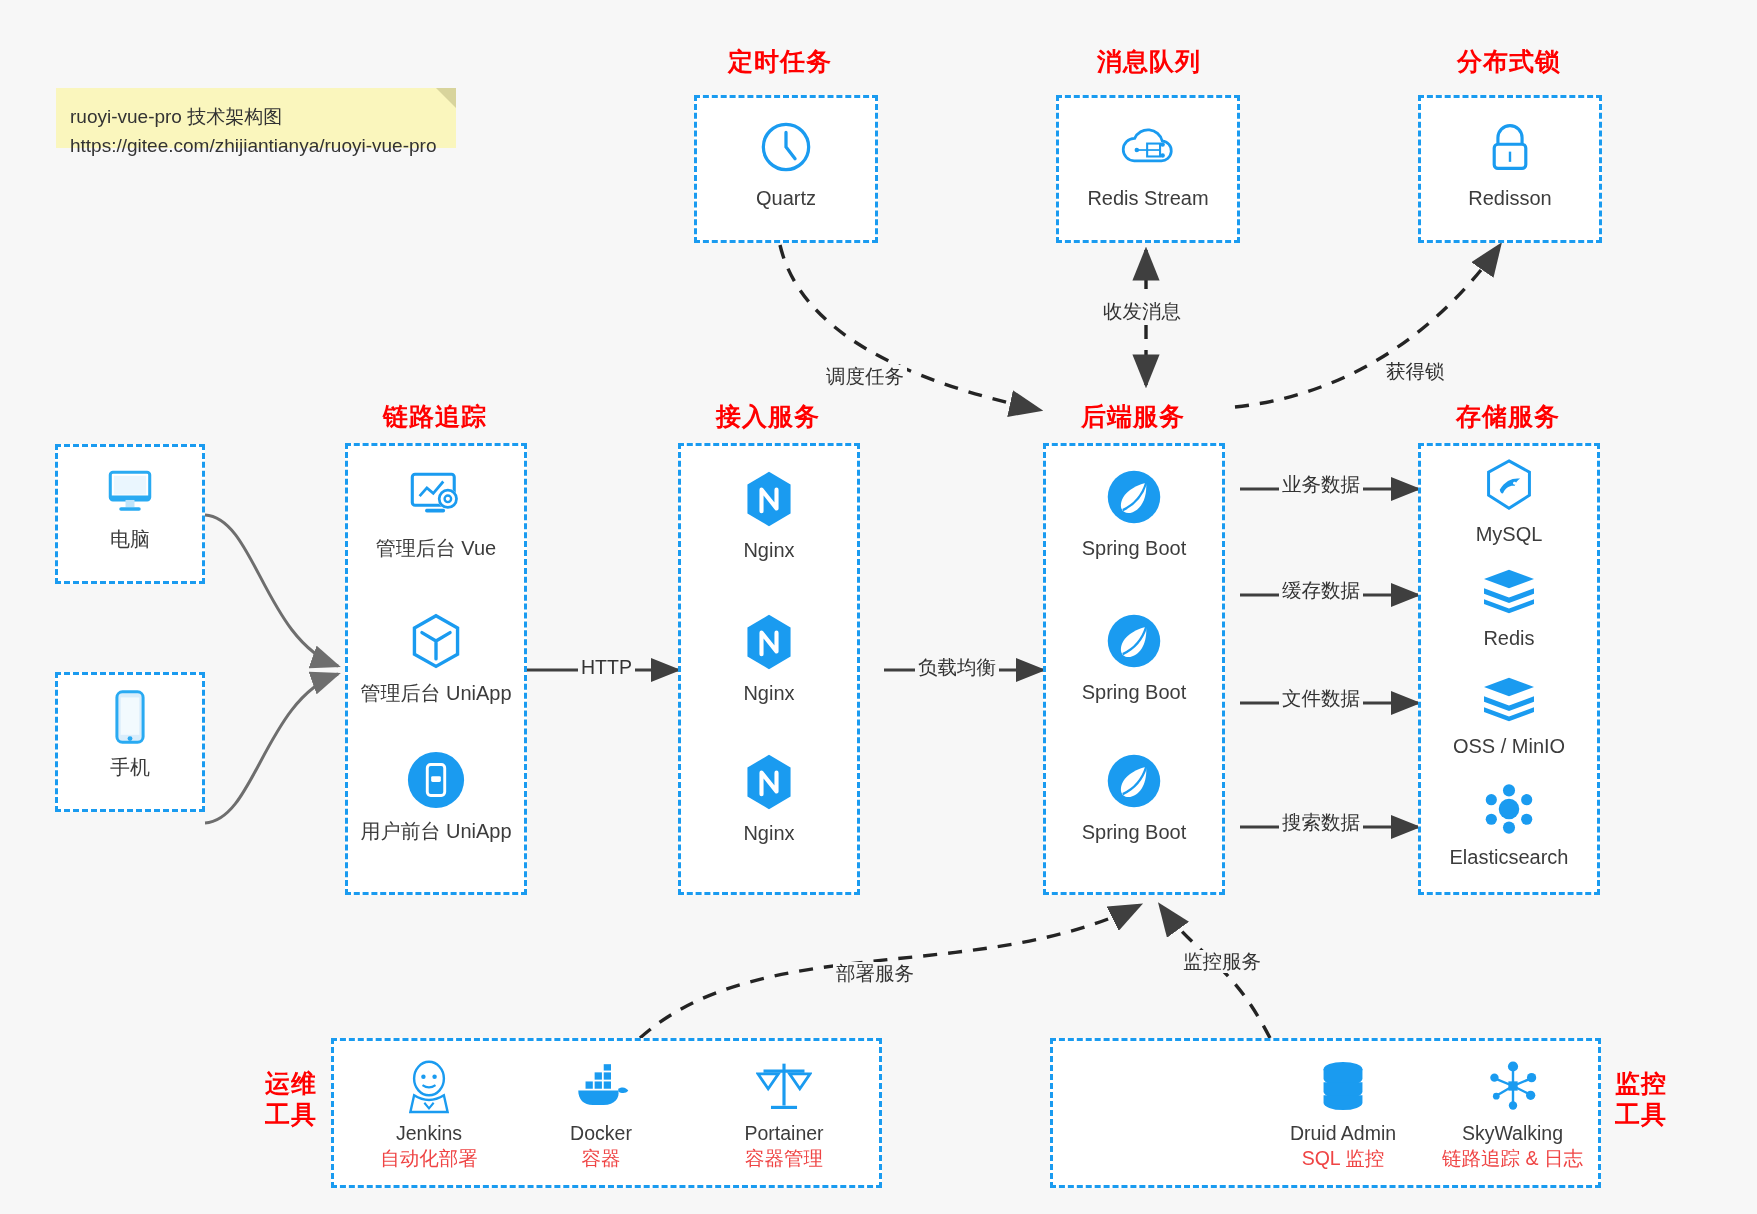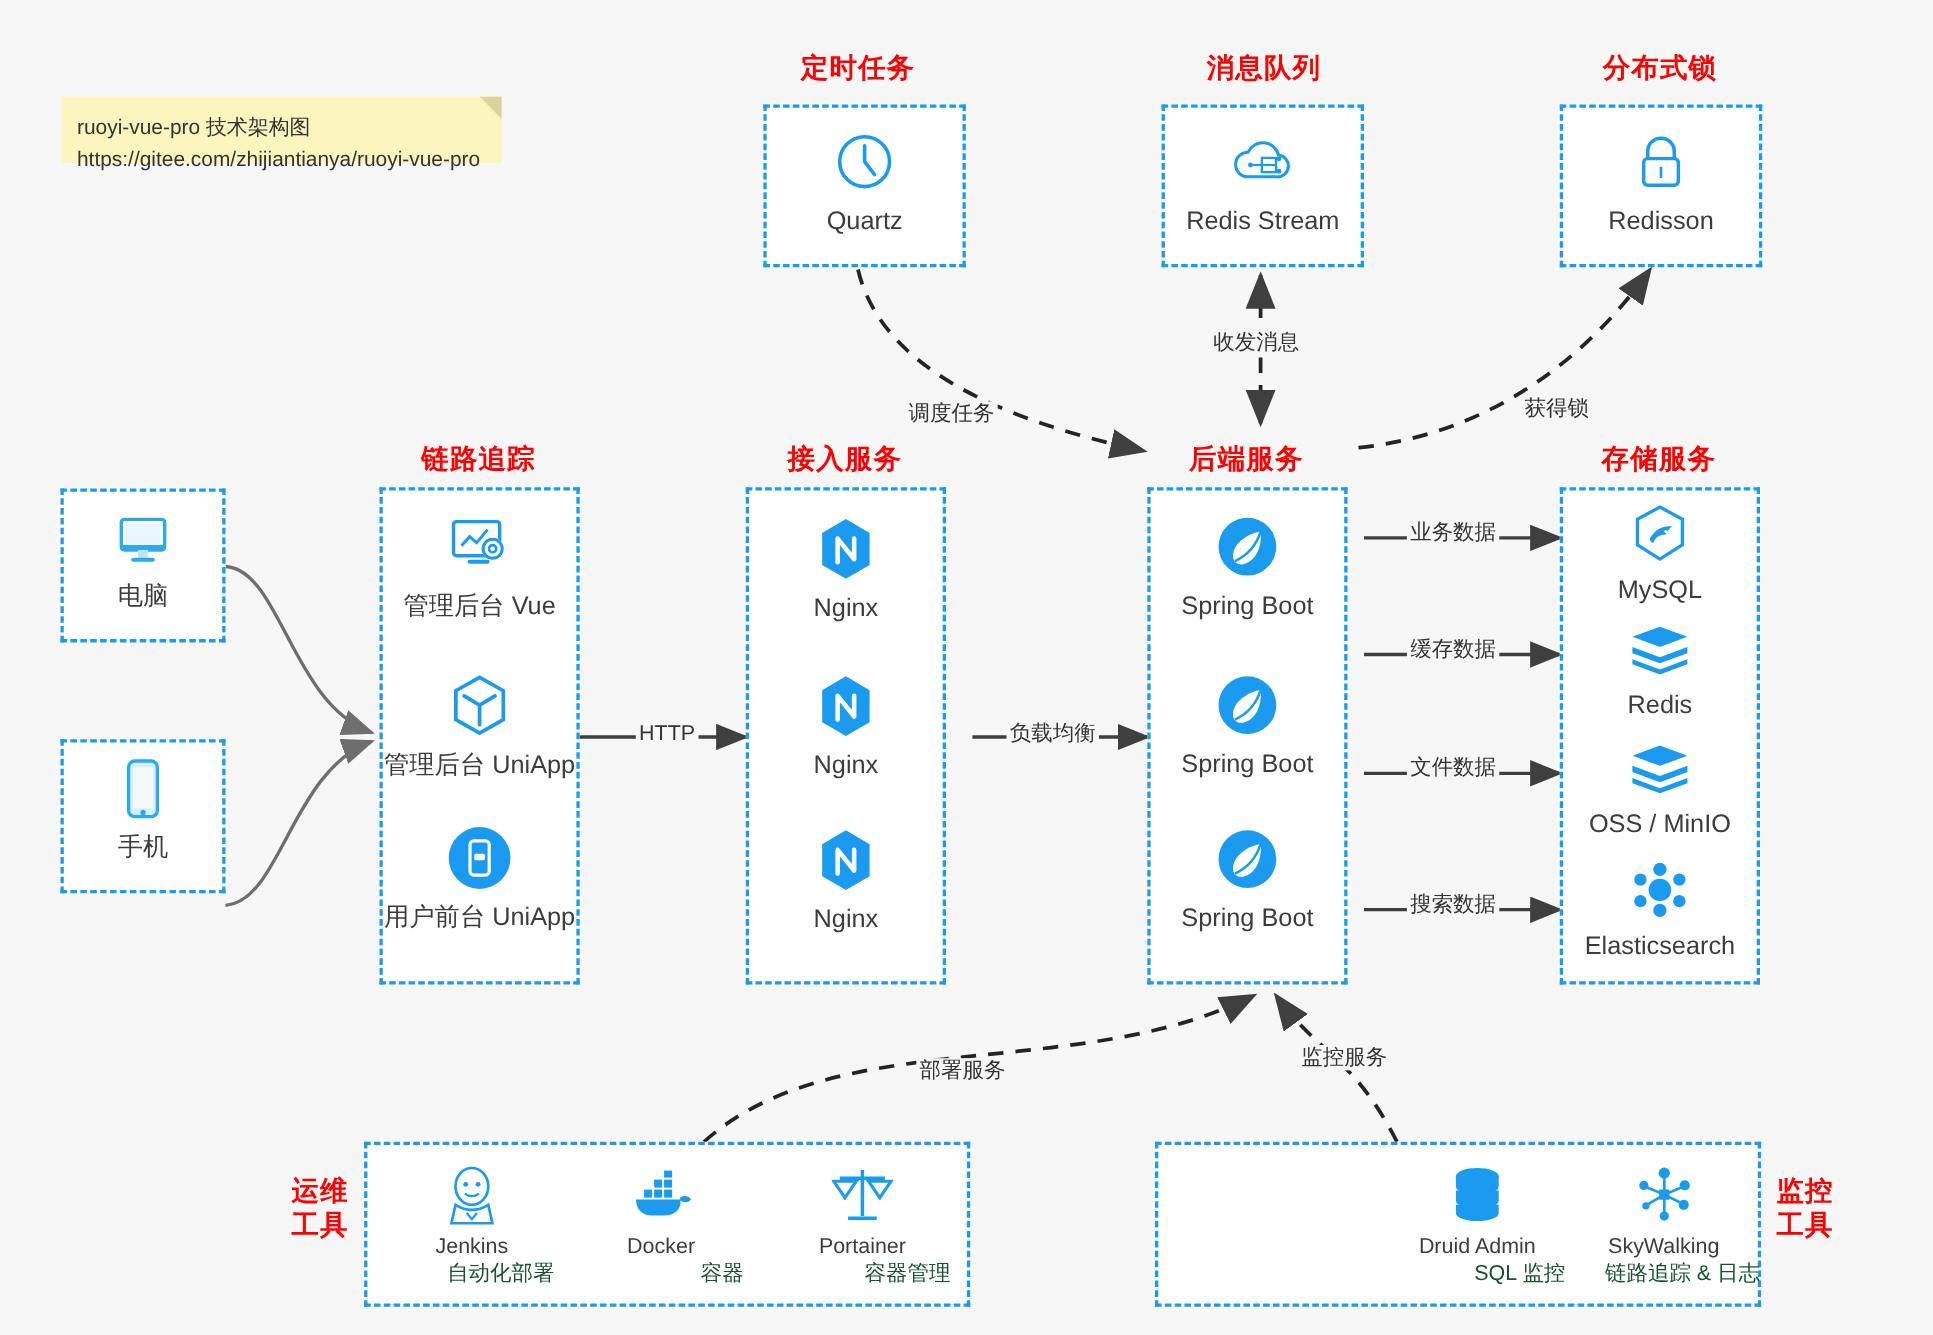--- a/index.html
+++ b/index.html
@@ -24,28 +24,28 @@
   .box{
     position:absolute;background:#ffffff;
     border:3px dashed #1a9bf0;
     box-sizing:border-box;
   }
 
   
   .node{position:absolute;text-align:center;width:100%;left:0;}
   .node .ico{height:62px;display:flex;align-items:center;justify-content:center;}
   .node .cap{
-    font-size:23px;color:#3c3c3c;margin-top:7px;white-space:nowrap;line-height:1.32;
+    font-size:20px;color:#3c3c3c;margin-top:7px;white-space:nowrap;line-height:1.32;
   }
 
   
   .hnode{position:absolute;text-align:center;}
   .hnode .ico{height:58px;display:flex;align-items:center;justify-content:center;}
   .hnode .cap{font-size:19.5px;color:#3c3c3c;margin-top:6px;white-space:nowrap;line-height:1.3;}
-  .hnode .sub{font-size:19.5px;color:#14532d;white-space:nowrap;line-height:1.3;text-align:right;}
+  .hnode .sub{font-size:19.5px;color:#ef4444;white-space:nowrap;line-height:1.3;}
 
   
   .note{
     position:absolute;left:56px;top:88px;width:400px;height:60px;
     background:#faf6bd;
     padding:14px 16px 0 14px;box-sizing:border-box;
     font-size:19px;color:#333;line-height:1.55;
   }
   .note .fold{
     position:absolute;right:0;top:0;width:0;height:0;

